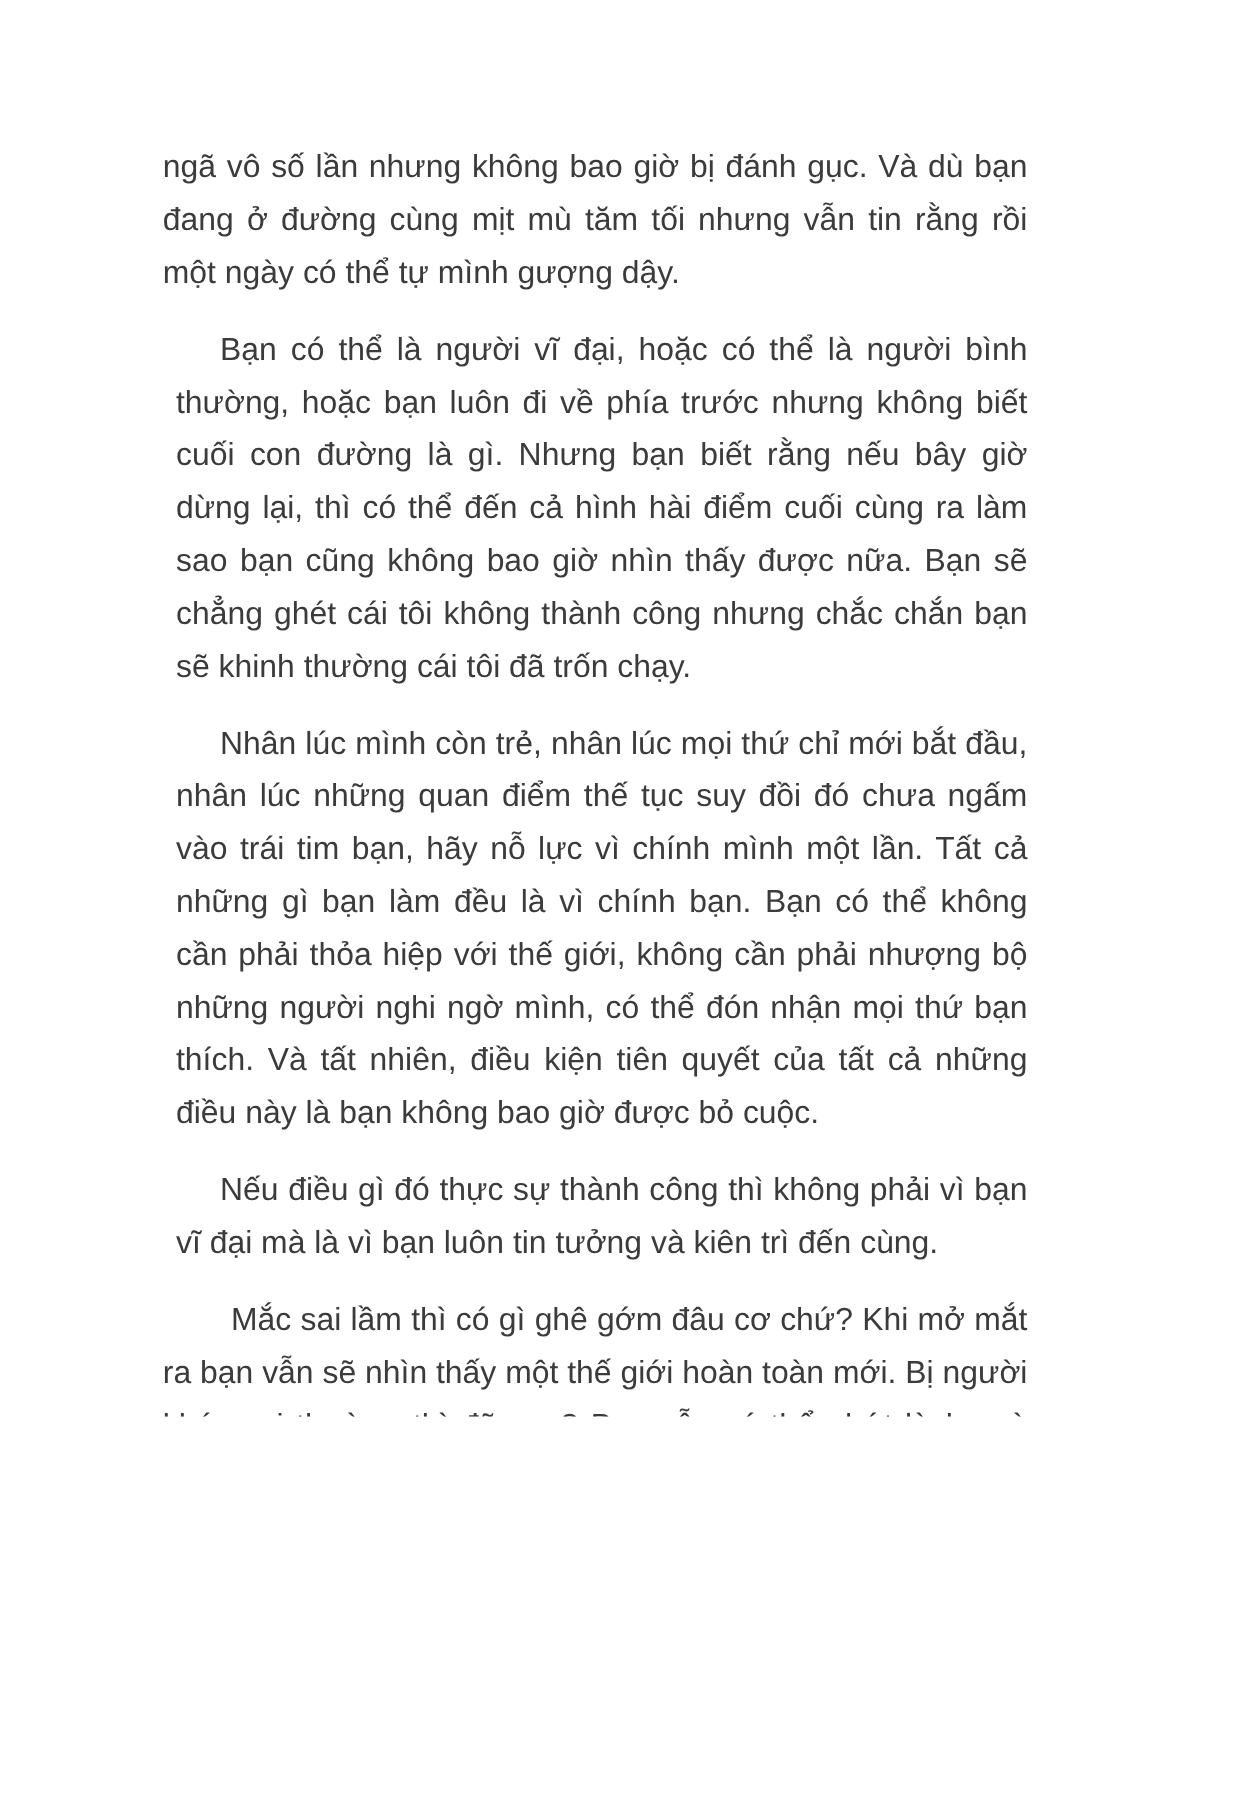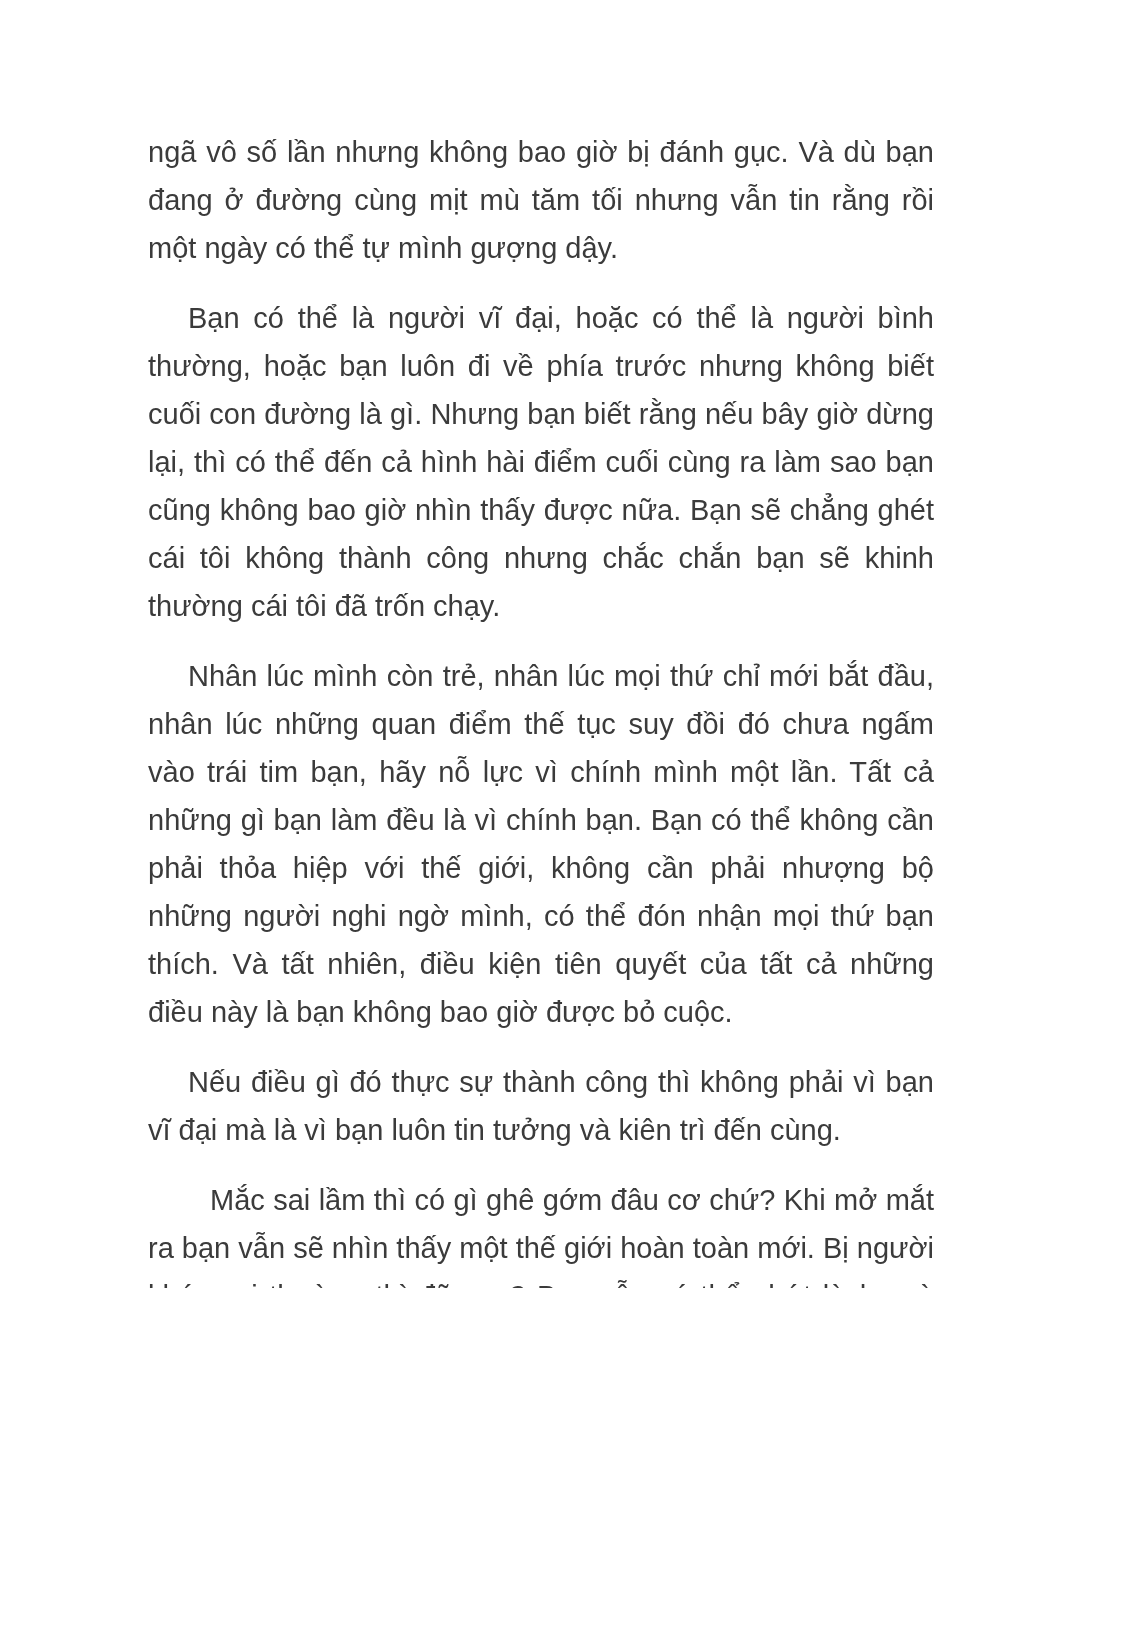--- a/index.html
+++ b/index.html
@@ -27,20 +27,21 @@
   }
   .para {
     margin: 0;
     padding: 0;
   }
   .para + .para {
     margin-top: 22px;
   }
   .para.indent {
     text-indent: 40px;
+    margin-left: 12px;
   }
   .para.indent-lg {
     text-indent: 62px;
   }
   .page-footer {
     position: absolute;
     left: 148px;
     top: 1478px;
     width: 800px;
     color: #3a3a3a;

